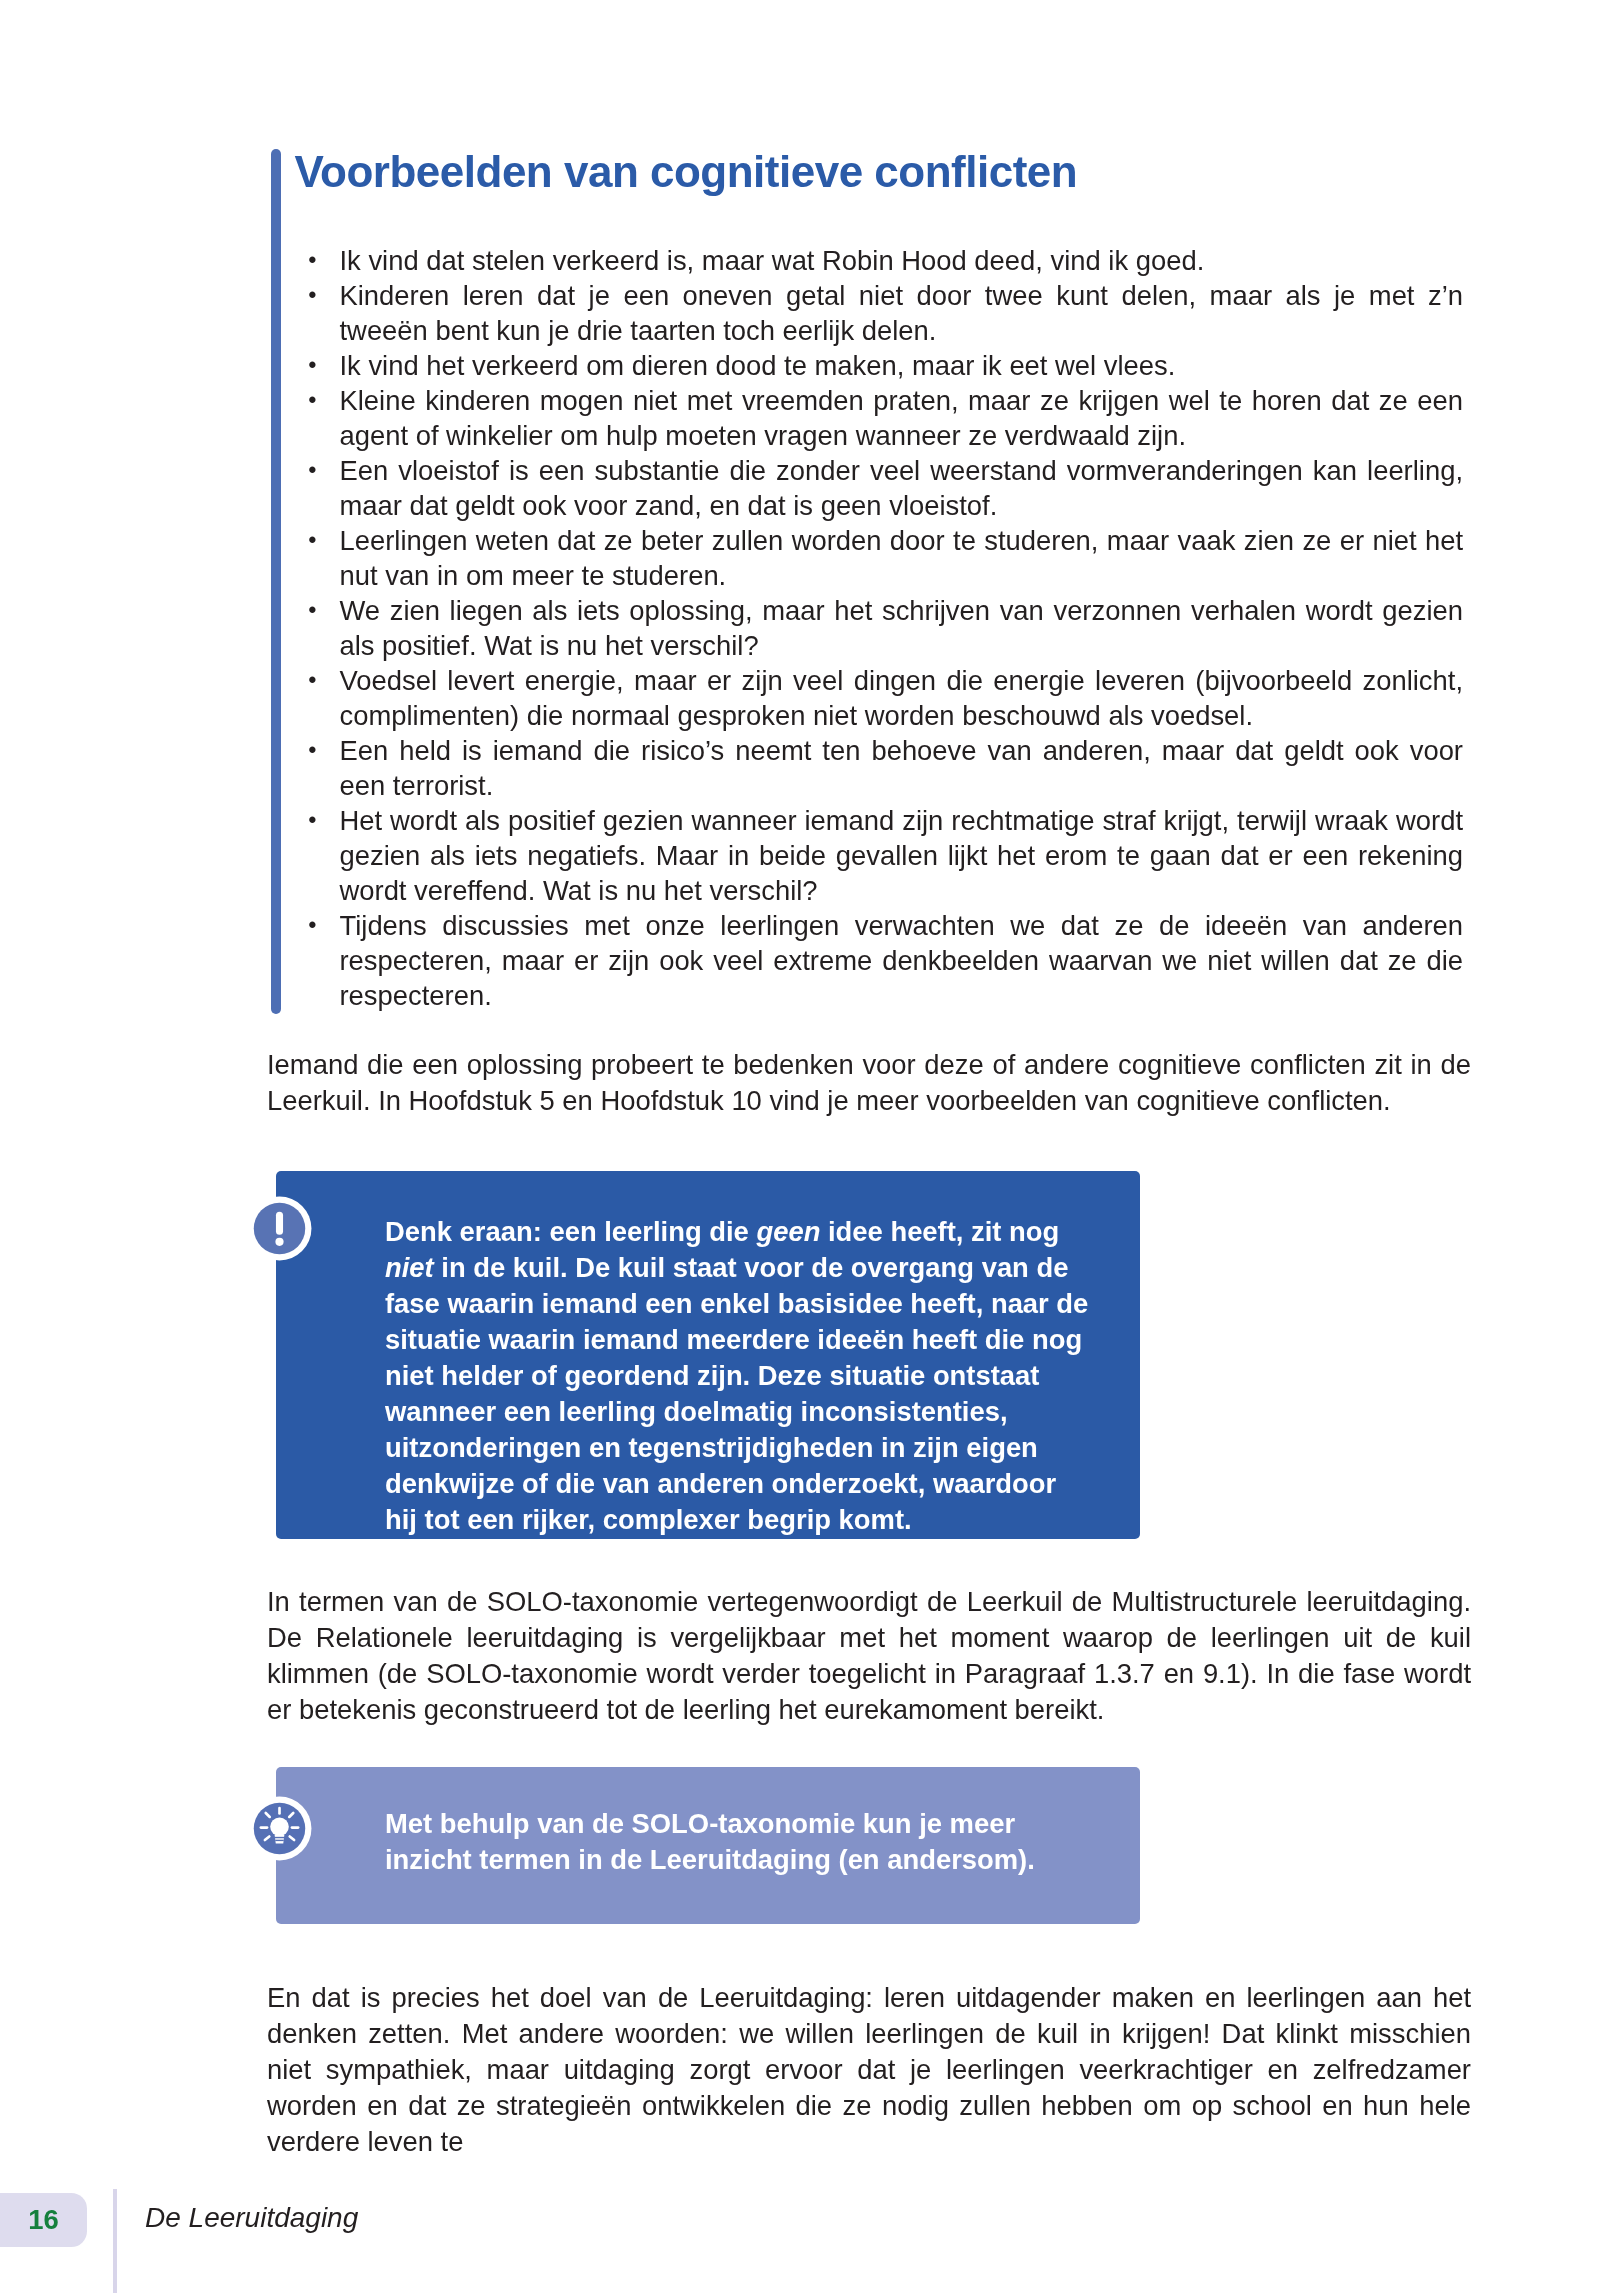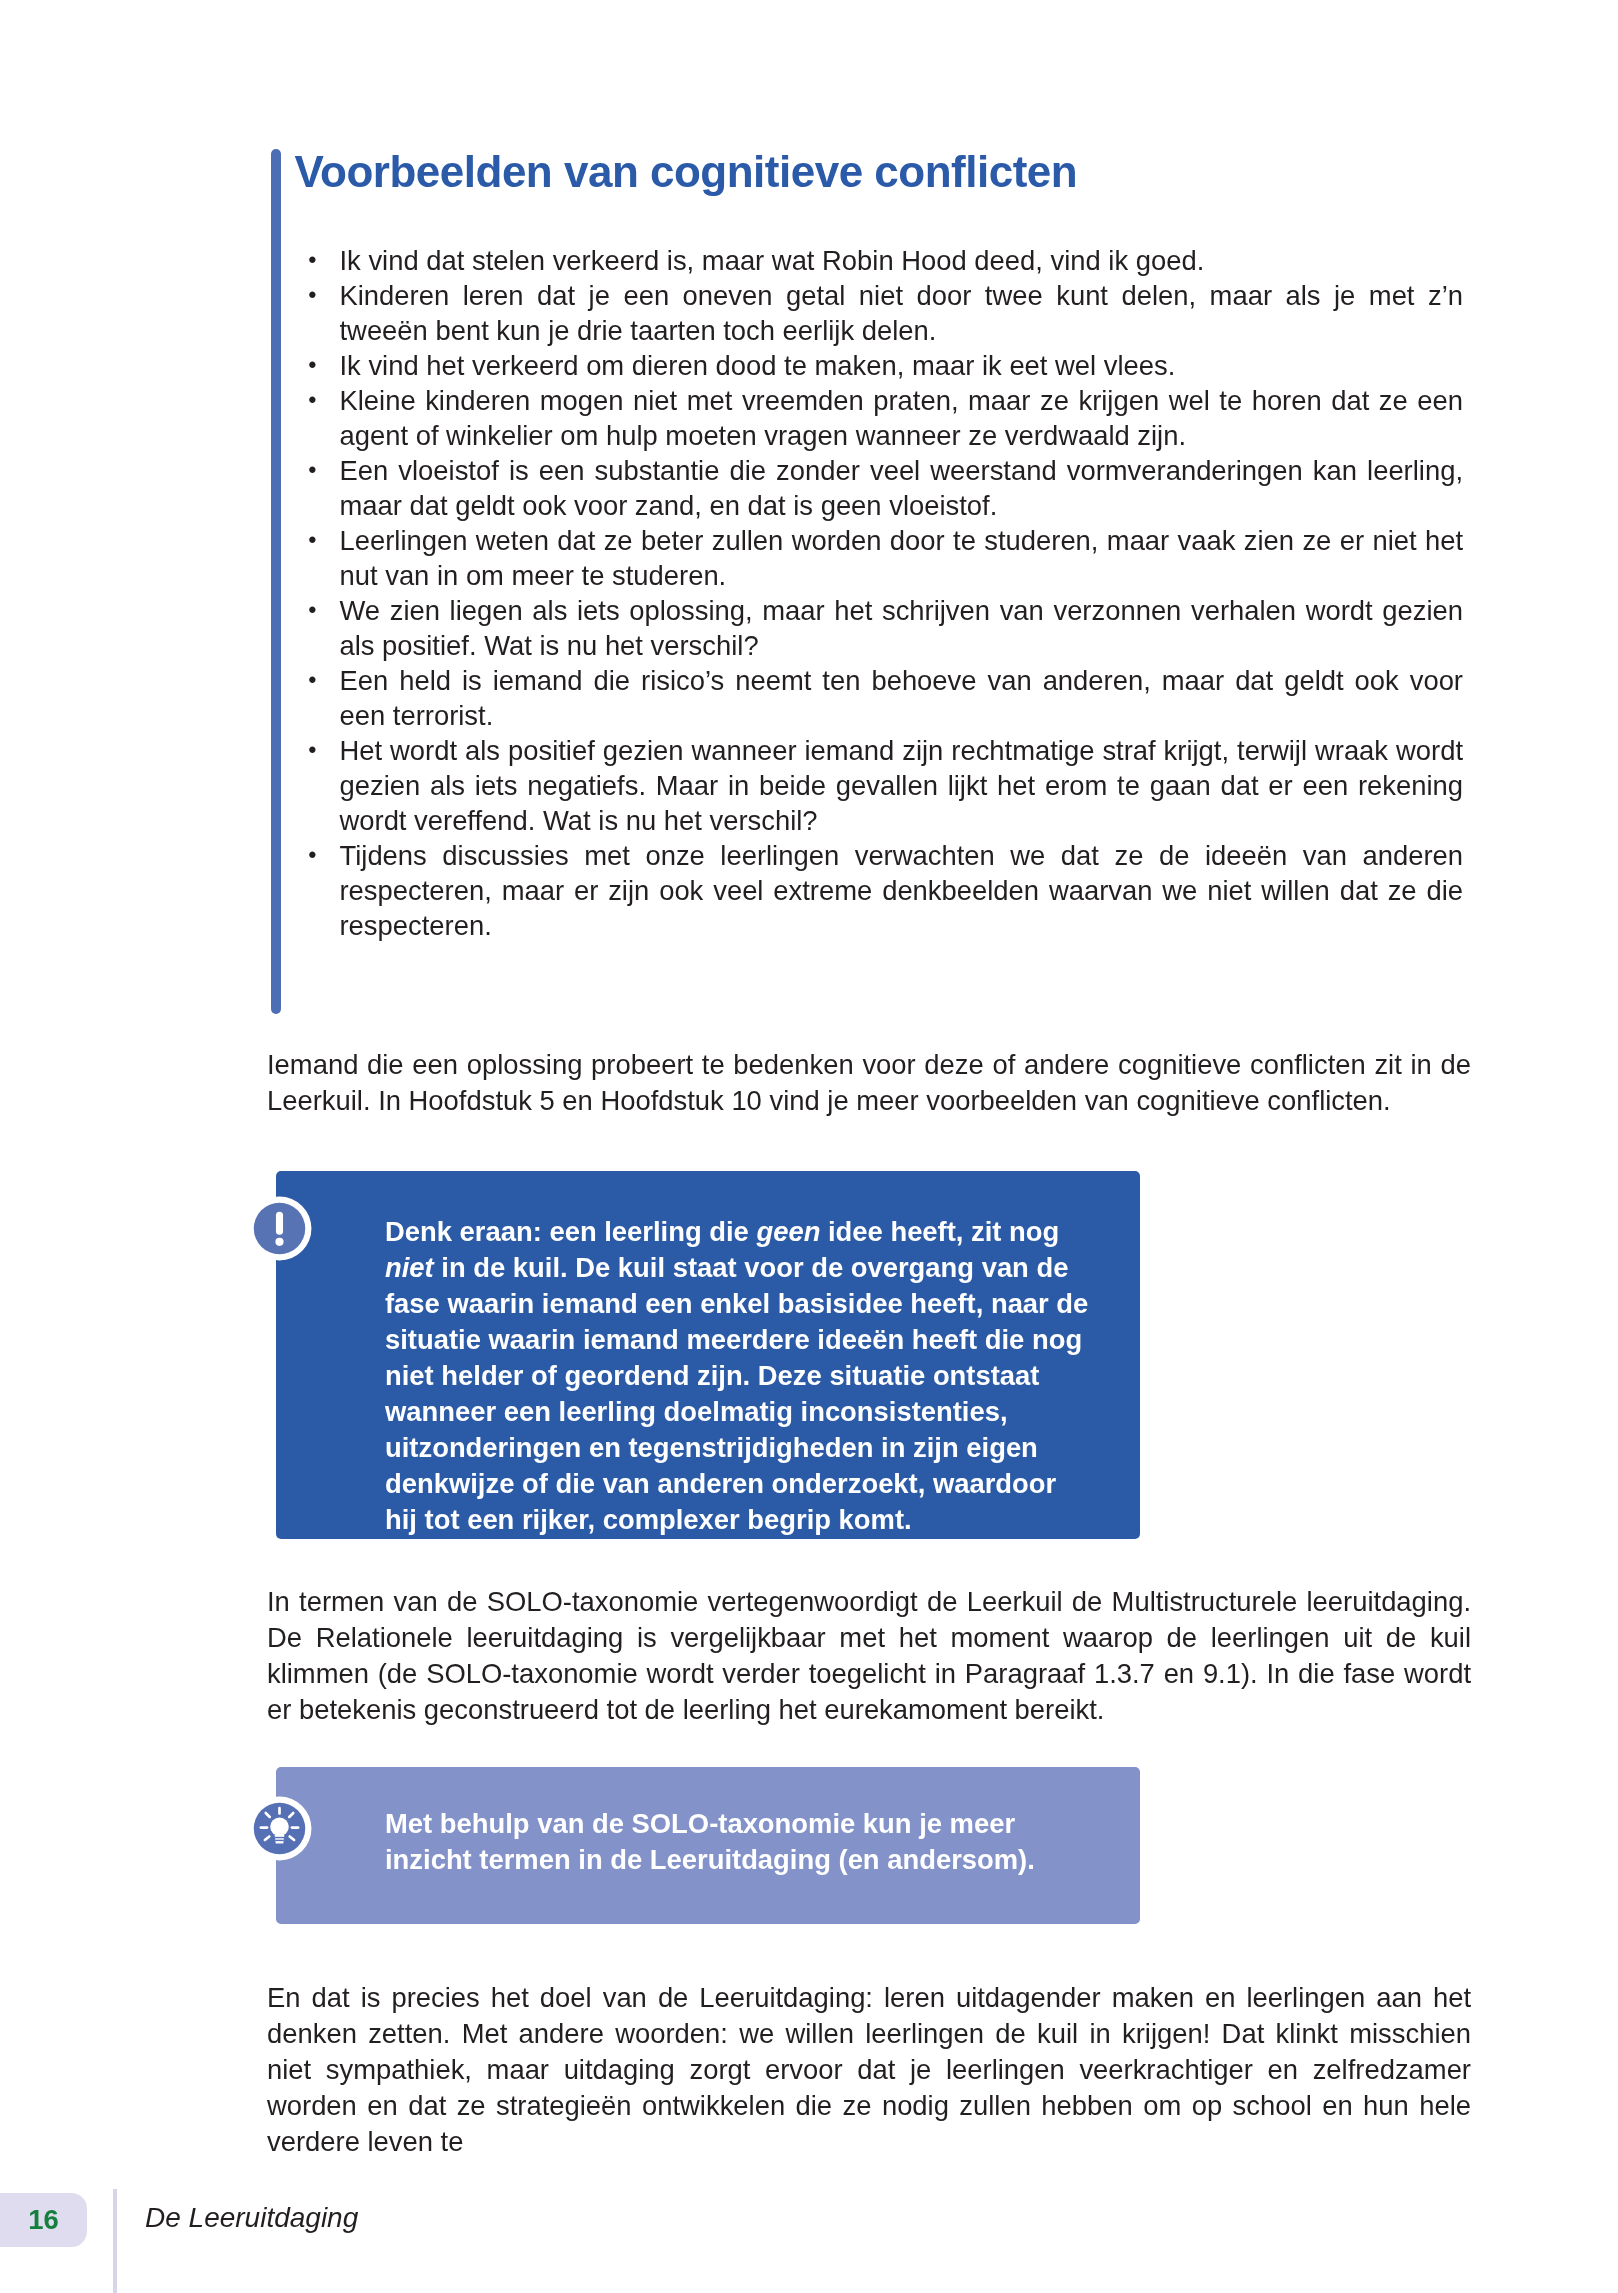--- a/index.html
+++ b/index.html
@@ -144,20 +144,21 @@
           <li>Ik vind het verkeerd om dieren dood te maken, maar ik eet wel vlees.</li>
 
           <li>Kleine kinderen mogen niet met vreemden praten, maar ze krijgen wel te horen dat ze een agent of winkelier om hulp moeten vragen wanneer ze verdwaald zijn.</li>
 
           <li>Een vloeistof is een substantie die zonder veel weerstand vormveranderingen kan leerling, maar dat geldt ook voor zand, en dat is geen vloeistof.</li>
 
           <li>Leerlingen weten dat ze beter zullen worden door te studeren, maar vaak zien ze er niet het nut van in om meer te studeren.</li>
 
           <li>We zien liegen als iets oplossing, maar het schrijven van verzonnen verhalen wordt gezien als positief. Wat is nu het verschil?</li>
 
+          <li>Voedsel levert energie, maar er zijn veel dingen die energie leveren (bijvoorbeeld zonlicht, complimenten) die normaal gesproken niet worden beschouwd als voedsel.</li>
 
           <li>Een held is iemand die risico’s neemt ten behoeve van anderen, maar dat geldt ook voor een terrorist.</li>
 
           <li>Het wordt als positief gezien wanneer iemand zijn rechtmatige straf krijgt, terwijl wraak wordt gezien als iets negatiefs. Maar in beide gevallen lijkt het erom te gaan dat er een rekening wordt vereffend. Wat is nu het verschil?</li>
 
           <li>Tijdens discussies met onze leerlingen verwachten we dat ze de ideeën van anderen respecteren, maar er zijn ook veel extreme denkbeelden waarvan we niet willen dat ze die respecteren.</li>
         </ul>
     </div>
   </section>
 

